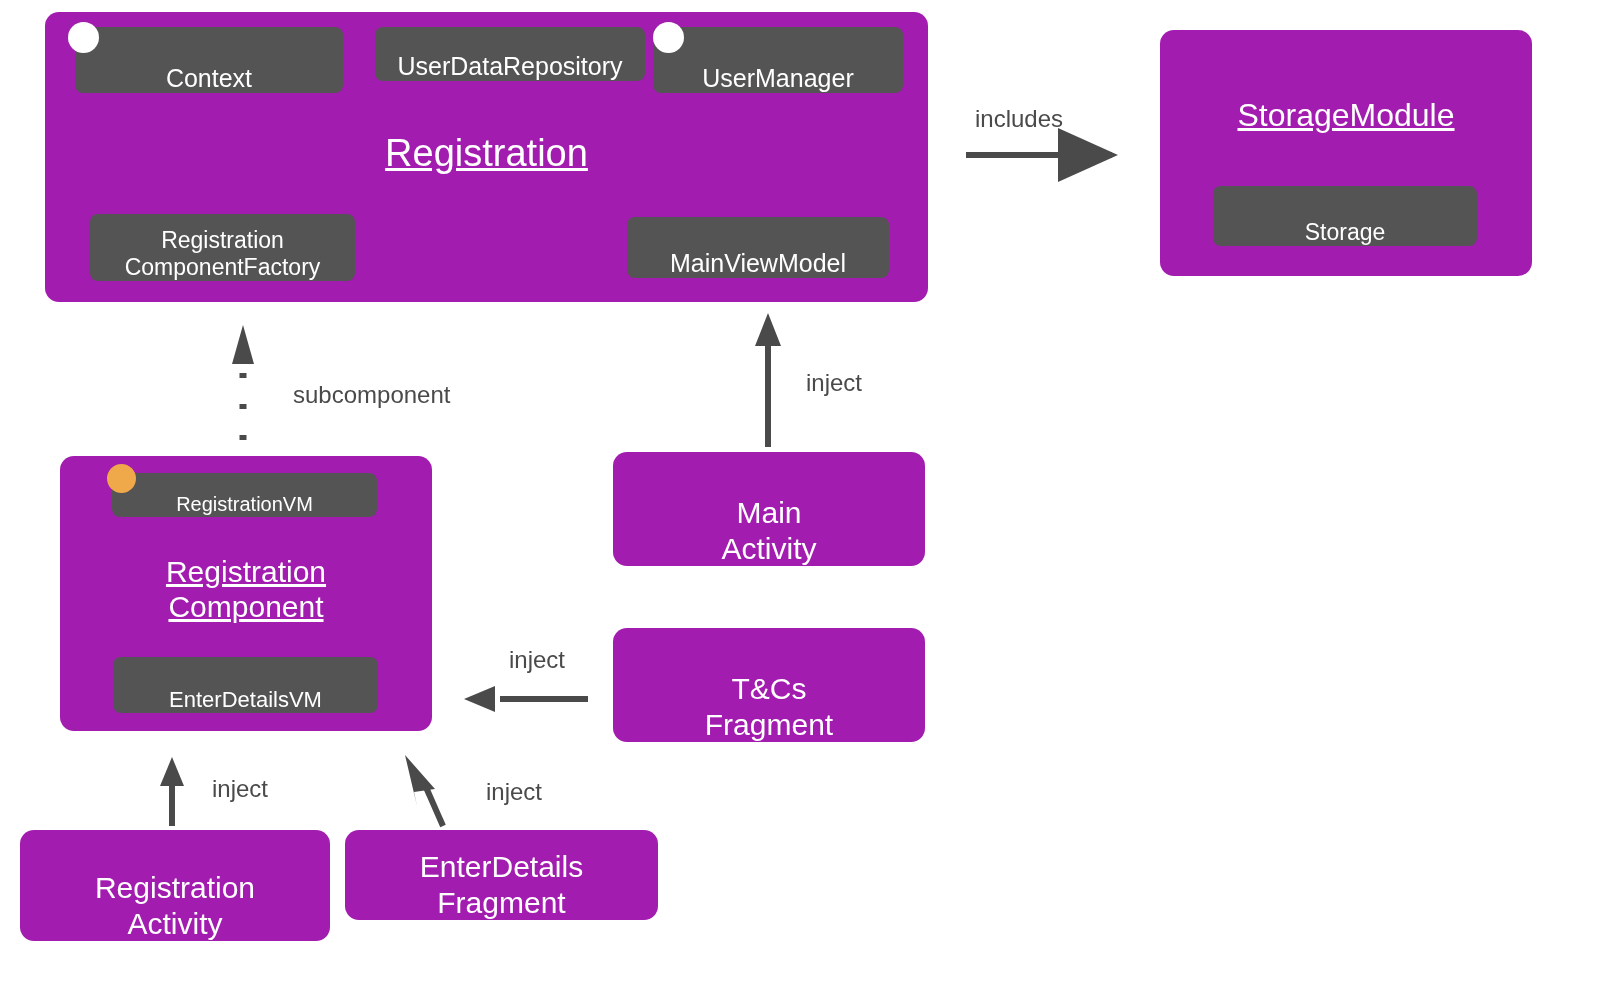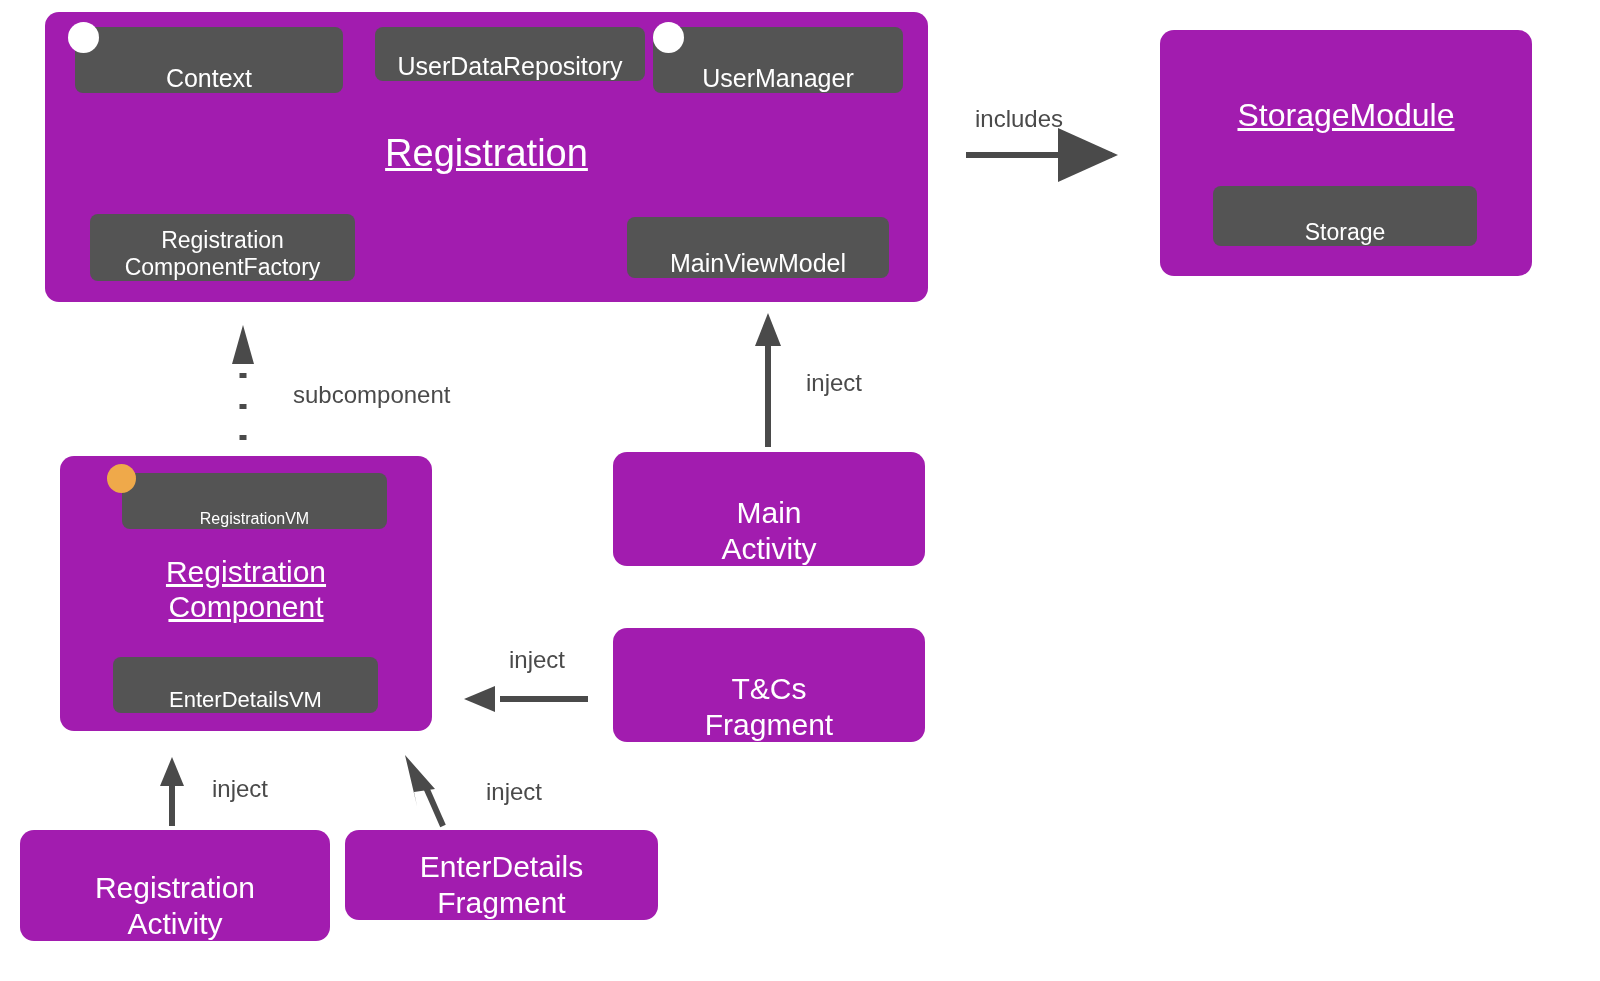--- a/index.html
+++ b/index.html
@@ -104,21 +104,21 @@
 
   <div class="node dark" style="left:1213px; top:186px; width:264px; height:60px; font-size:23px;">
     <span>Storage</span>
   </div>
 
   <div class="node green" style="left:60px; top:456px; width:372px; height:275px;"></div>
 
   <div class="container-label" style="left:60px; top:554px; width:372px; font-size:30px;">Registration
 Component</div>
 
-  <div class="node dark" style="left:112px; top:473px; width:265px; height:56px; font-size:16px;margin-left:10px;">
+  <div class="node dark" style="left:112px; top:473px; width:265px; height:44px; font-size:20px;">
     <span>RegistrationVM</span>
   </div>
   <div class="dot dot-orange" style="left:107px; top:464px; width:29px; height:29px;"></div>
 
   <div class="node dark" style="left:113px; top:657px; width:265px; height:56px; font-size:22px;">
     <span>EnterDetailsVM</span>
   </div>
 
   <div class="node green" style="left:613px; top:452px; width:312px; height:114px; font-size:30px;">
     <span>Main

